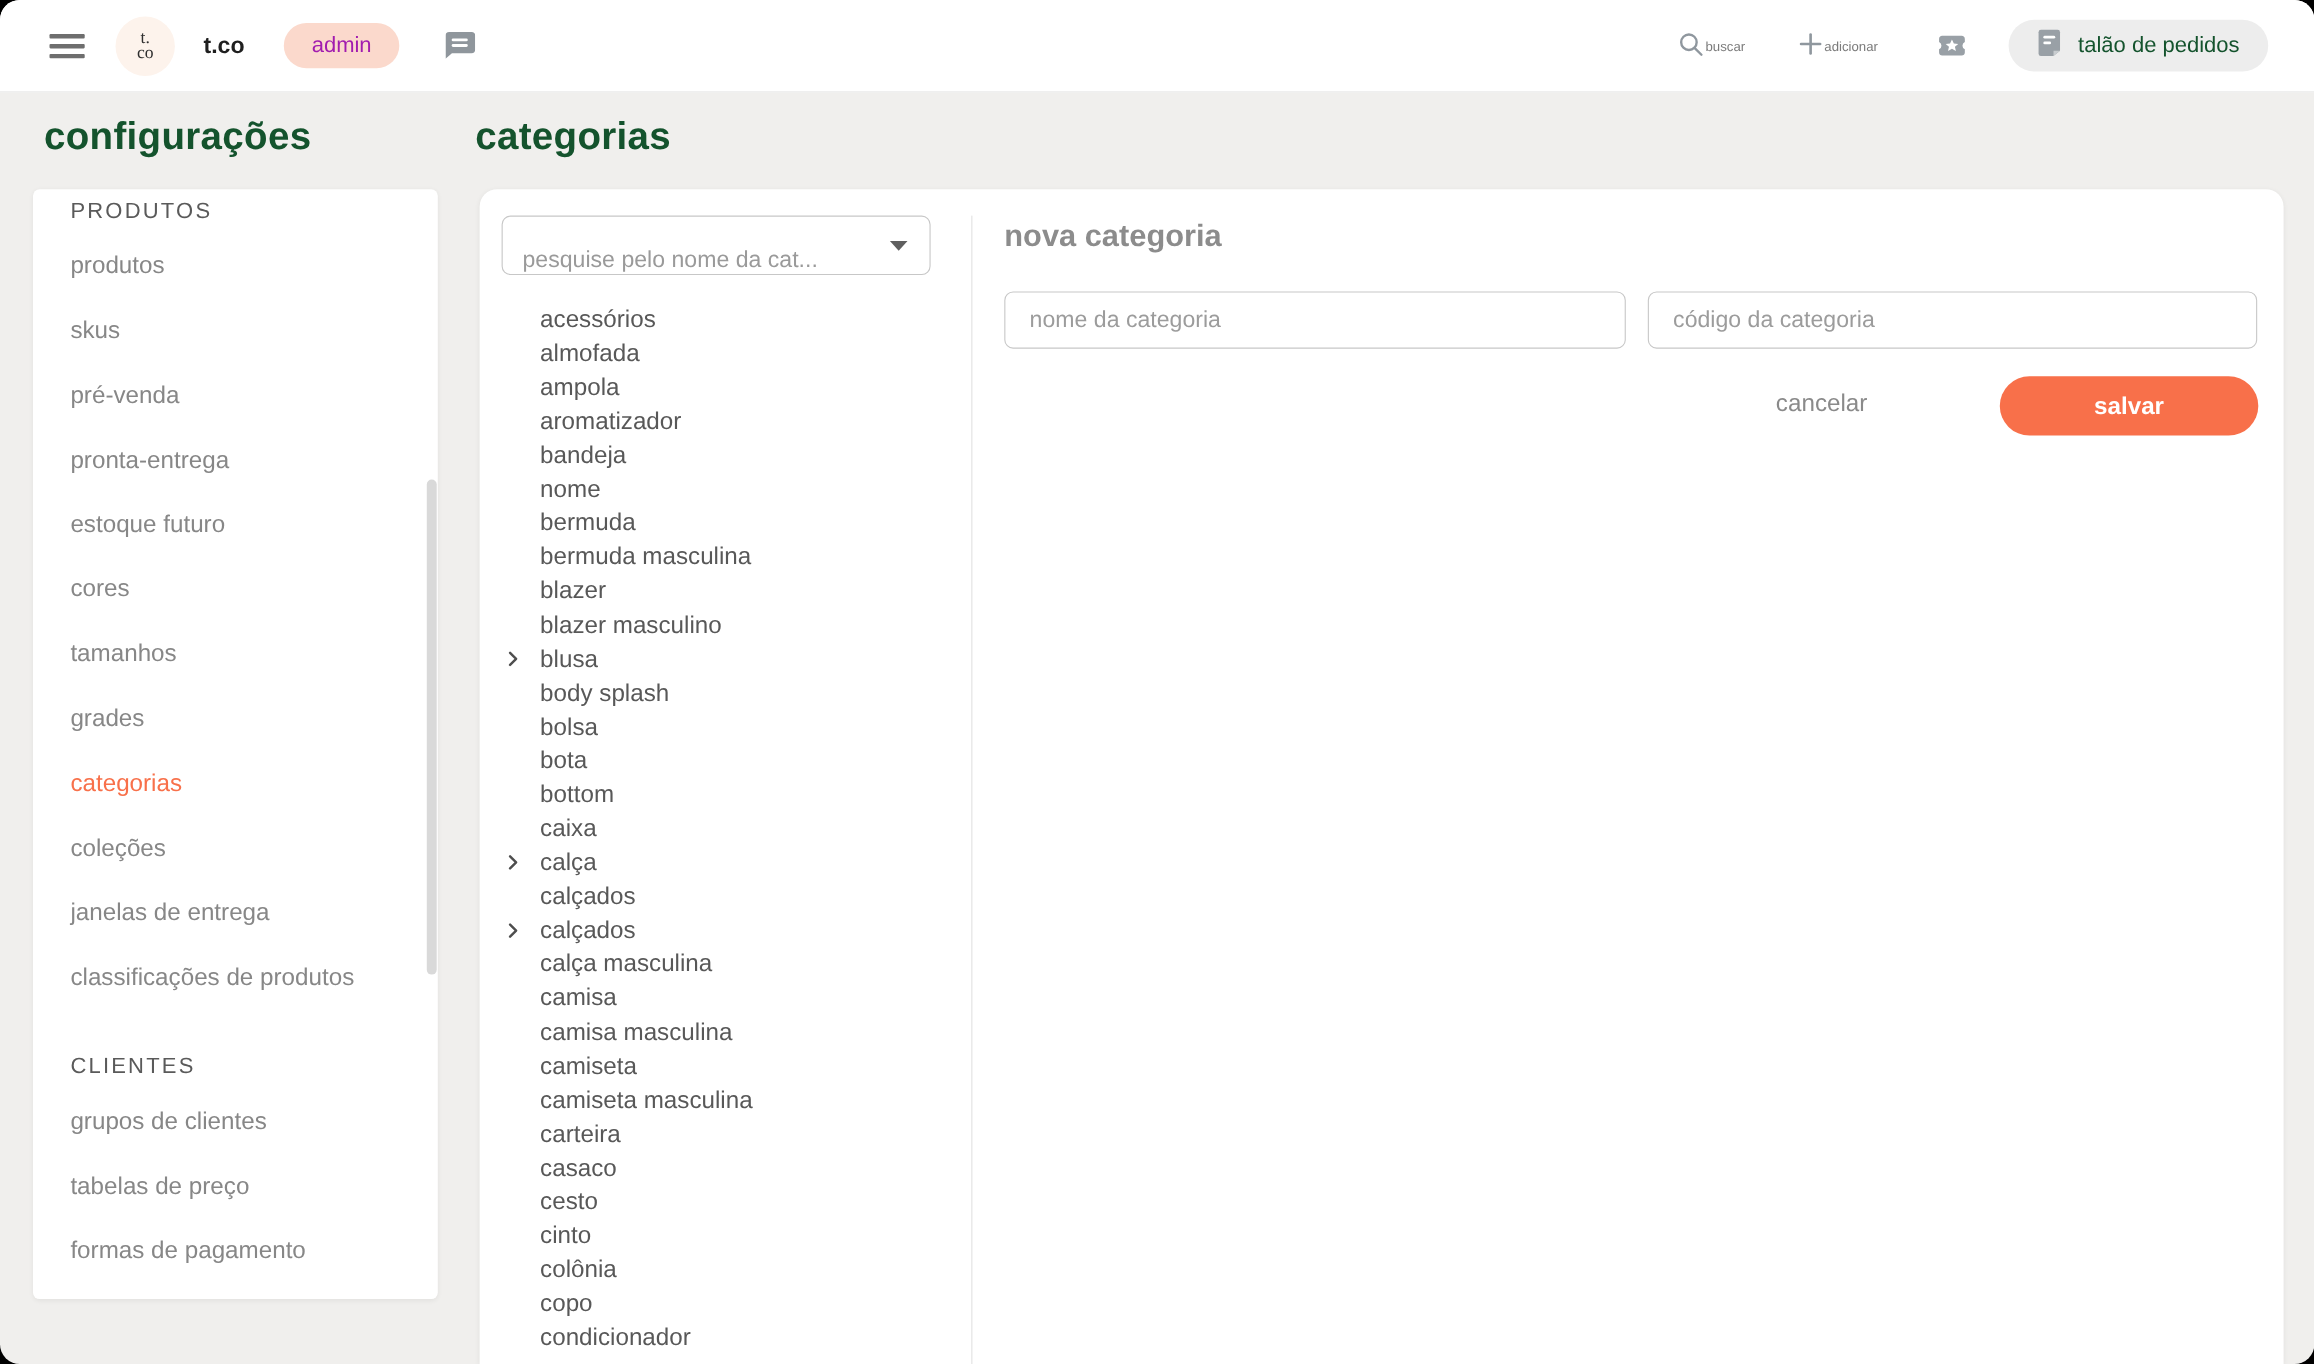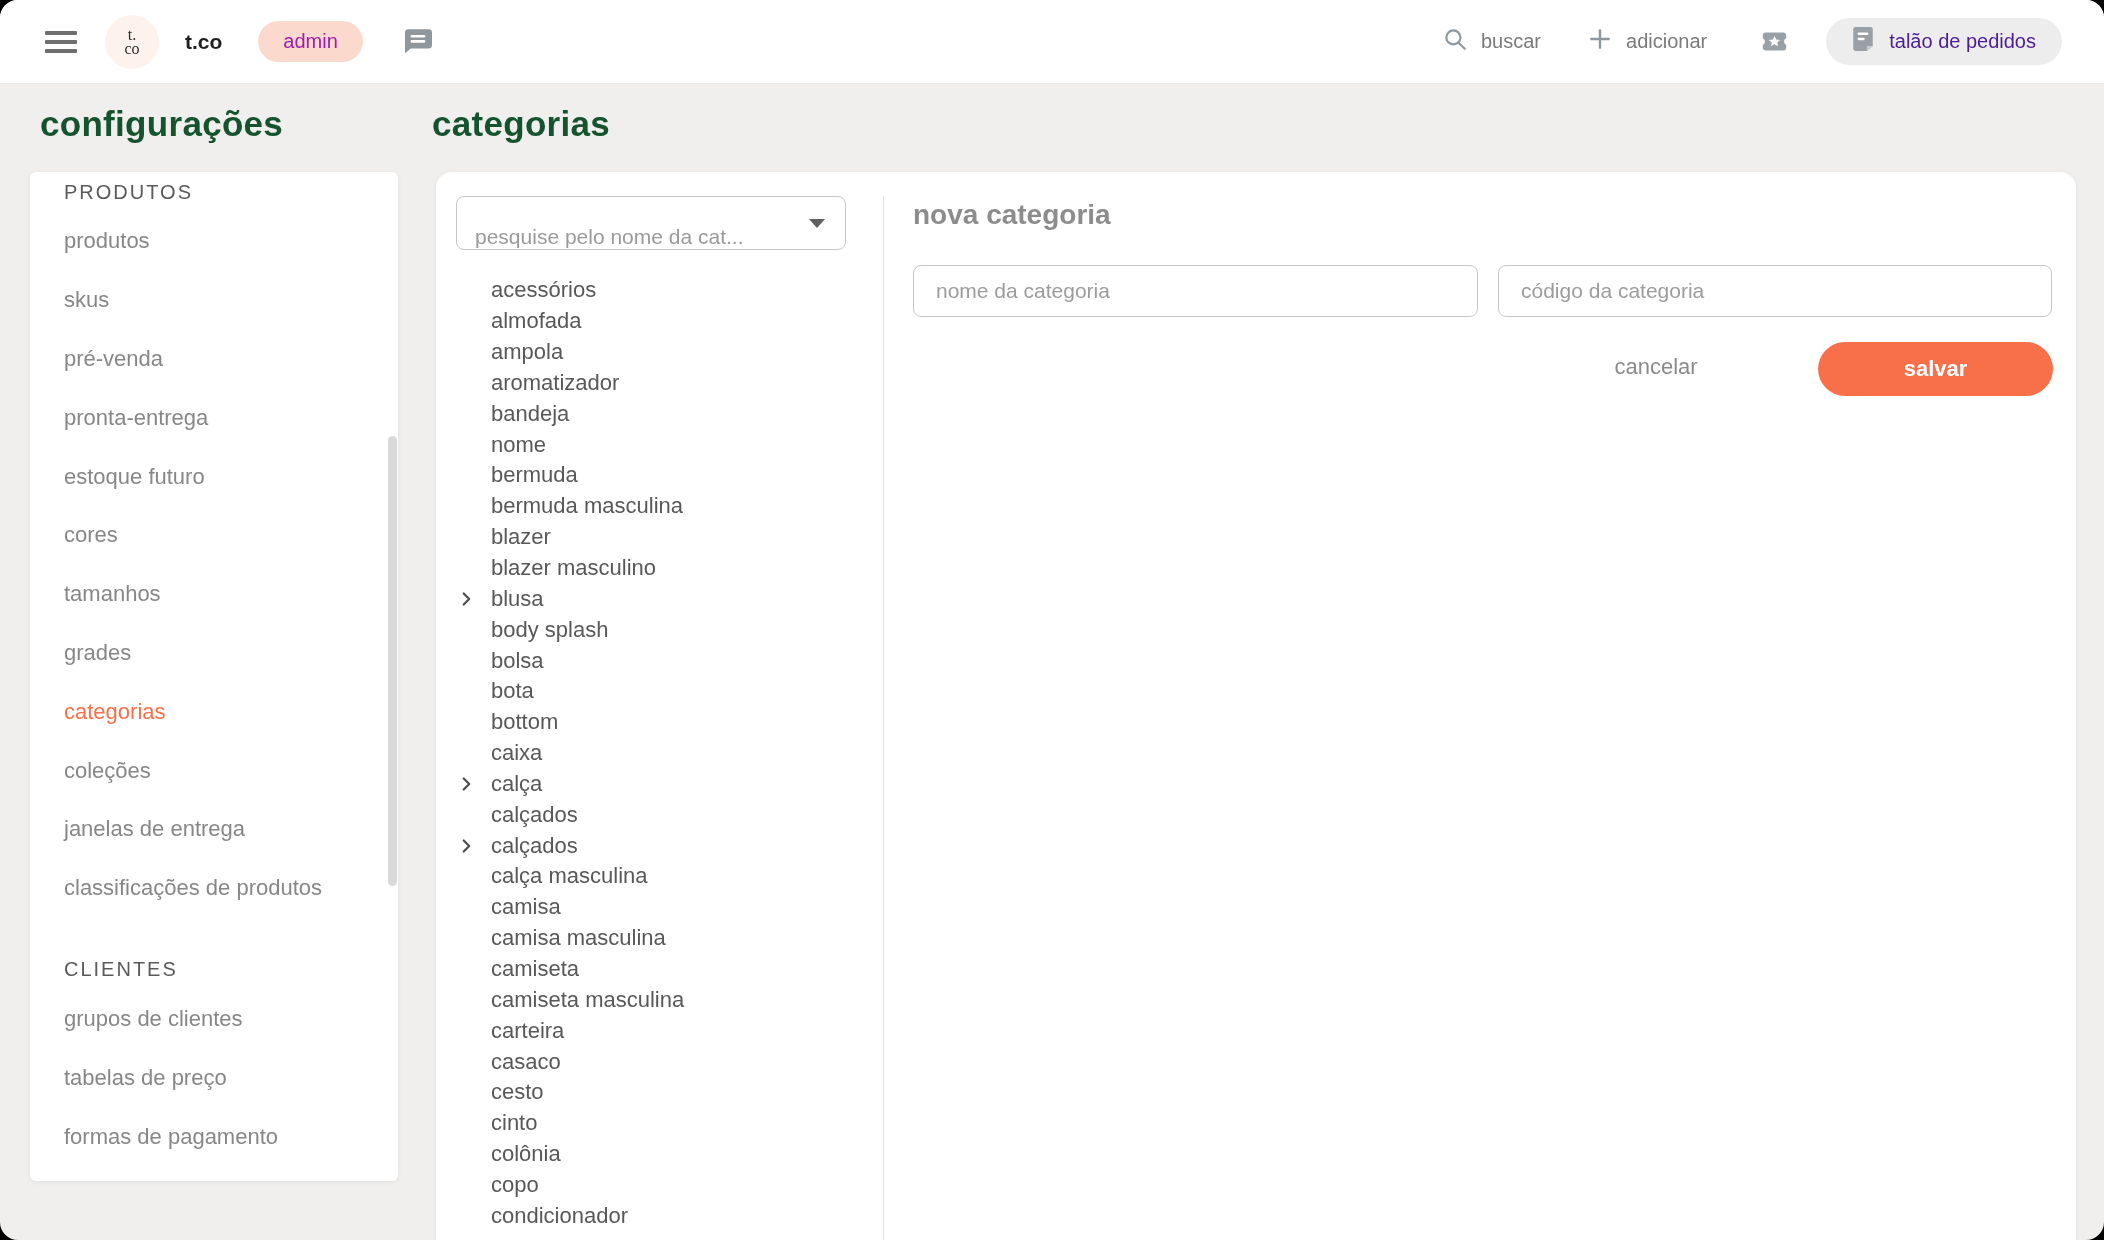--- a/index.html
+++ b/index.html
@@ -11,24 +11,24 @@
   
   .topbar { position:absolute; top:0; left:0; right:0; height:84px; background:#fff; border-bottom:1px solid #e9e9e9; display:flex; align-items:center; z-index:5; }
   .hamburger { margin-left:45px; width:32px; cursor:pointer; }
   .hamburger span { display:block; height:4px; background:#6e6e6e; border-radius:1px; }
   .hamburger span + span { margin-top:5px; }
   .logo { margin-left:28px; width:54px; height:54px; border-radius:50%; background:#fdf3ec; display:flex; flex-direction:column; align-items:center; justify-content:center; font-family:"Liberation Serif", serif; font-size:16px; line-height:14px; color:#2e2e2e; cursor:pointer; }
   .brand { margin-left:26px; font-size:21px; font-weight:700; color:#1f1f1f; }
   .admin-badge { margin-left:36px; background:#fbd9cc; color:#a21caf; font-size:20px; padding:9px 25px; border-radius:22px; cursor:pointer; }
   .chat-wrap { margin-left:42px; display:flex; cursor:pointer; }
   .tb-right { margin-left:auto; display:flex; align-items:center; padding-right:42px; }
-  .tb-btn { display:flex; align-items:center; gap:13px; background:none; border:none; font-size:20px; color:var(--txt-gray); cursor:pointer; font-family:inherit; padding:0; }
+  .tb-btn { display:flex; align-items:center; background:none; border:none; font-size:12px; color:var(--txt-gray); cursor:pointer; font-family:inherit; padding:0; }
   .tb-btn.add { margin-left:46px; }
   .ticket-wrap { margin-left:52px; display:flex; cursor:pointer; }
-  .pill-btn { margin-left:36px; display:flex; align-items:center; gap:15px; background:#ededed; border:none; border-radius:24px; height:47px; padding:0 26px; font-size:20px; color:#4c1d95; cursor:pointer; font-family:inherit;justify-content:flex-end; }
+  .pill-btn { margin-left:36px; display:flex; align-items:center; gap:15px; background:#ededed; border:none; border-radius:24px; height:47px; padding:0 26px; font-size:20px; color:#14532d; cursor:pointer; font-family:inherit;justify-content:flex-end; }
 
   
   .page-title { position:absolute; top:104px; font-size:35px; font-weight:600; color:#14532d; letter-spacing:.3px; }
   .page-title.cfg { left:40px; }
   .page-title.cat { left:432px; }
 
   
   .sidebar-card { position:absolute; left:30px; top:172px; width:368px; height:1009px; background:#fff; border-radius:6px; box-shadow:0 1px 5px rgba(0,0,0,.06); overflow:hidden; }
   .sidebar-card nav { padding-top:0; }
   .sb-header { height:40px; display:flex; align-items:center; padding-left:34px; font-size:20px; letter-spacing:2px; color:#5a5a5a; }

